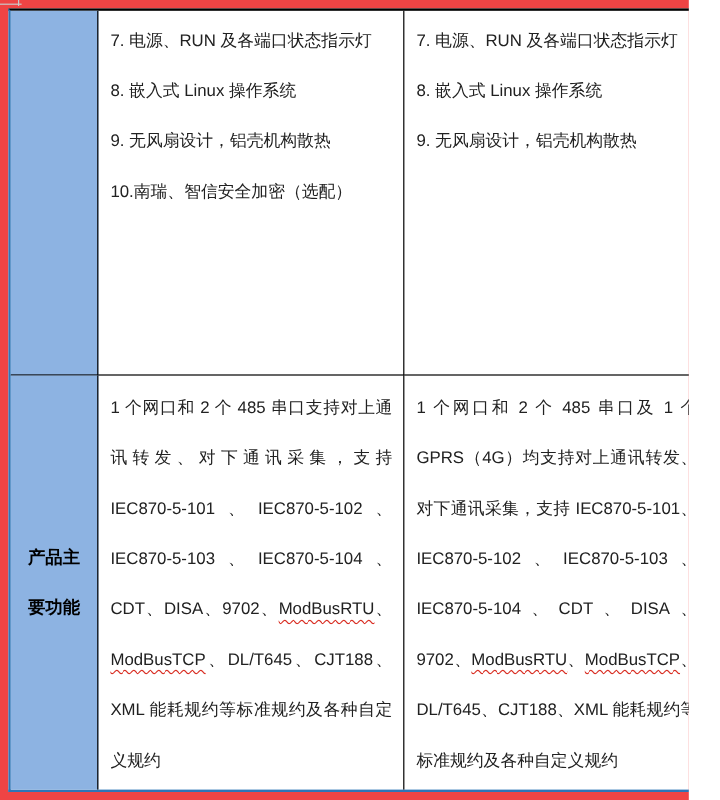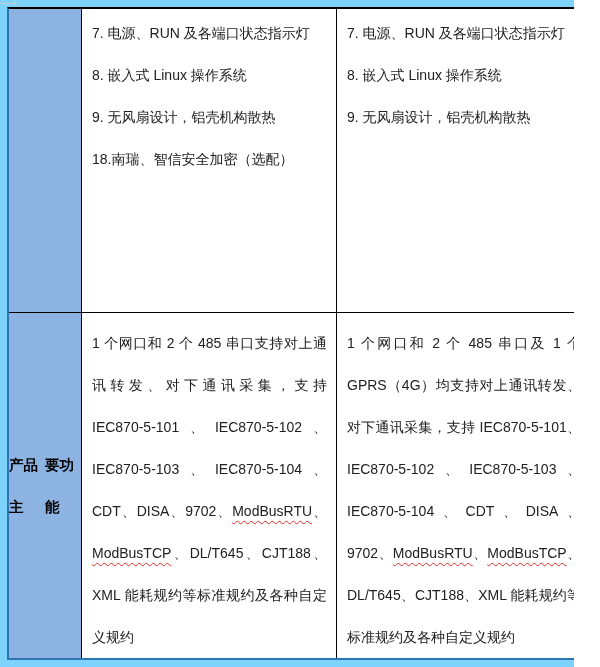--- a/index.html
+++ b/index.html
@@ -11,21 +11,21 @@
   }
   *{margin:0;padding:0;box-sizing:border-box;}
   html,body{background:#ffffff;}
   body{
     font-family:"Liberation Sans","DejaVu Sans",sans-serif;
     color:var(--text);
   }
   .page{
     position:relative;
     width:574px;height:667px;
-    background:#7dd3fc;
+    background:#ef4444;
     overflow:hidden;
   }
   
   .artifact{position:absolute;background:#c9c9c9;}
   .artifact.h-tl{left:0;top:3px;width:18px;height:1px;}
   .artifact.v-tl{left:15px;top:0;width:1px;height:5px;}
   .artifact.v-tr{left:585px;top:0;width:1px;height:4px;}
 
   .spec-table{
     position:absolute;left:7px;top:7px;
@@ -48,31 +48,31 @@
   .cell.mid-col{border-right:1.5px solid var(--grid-line);}
 
   .cell.items{
     padding:3px 8px 0 10px;
     font-size:14px;
     line-height:42px;
   }
   .cell.items .li{white-space:nowrap;}
 
   .cell.para{
-    display:flex;flex-direction:column;justify-content:flex-end;
+    display:flex;flex-direction:column;justify-content:center;
     padding:0 9px 0 10px;
     font-size:14px;
     line-height:42px;
   }
   .cell.para p{
     text-align:justify;
     text-justify:inter-character;
   }
   .cell.label-cell{
-    display:flex;flex-direction:row;
+    display:flex;flex-direction:column;
     justify-content:center;align-items:center;
     font-weight:bold;
     font-size:14.5px;
     line-height:42px;
     color:#000;
   }
   .wavy{
     text-decoration-line:underline;
     text-decoration-style:wavy;
     text-decoration-color:var(--spellcheck);
@@ -90,21 +90,21 @@
   <div class="artifact v-tr"></div>
 
   <div class="spec-table">
 
     <div class="cell label-col row1"></div>
 
     <div class="cell mid-col row1 items">
         <div class="li">7. 电源、RUN 及各端口状态指示灯</div>
         <div class="li">8. 嵌入式 Linux 操作系统</div>
         <div class="li">9. 无风扇设计，铝壳机构散热</div>
-        <div class="li">18.南瑞、智信安全加密（选配）</div>
+        <div class="li">10.南瑞、智信安全加密（选配）</div>
       </div>
 
     <div class="cell row1 items">
         <div class="li">7. 电源、RUN 及各端口状态指示灯</div>
         <div class="li">8. 嵌入式 Linux 操作系统</div>
         <div class="li">9. 无风扇设计，铝壳机构散热</div>
       </div>
 
     <div class="cell label-col label-cell">
       <div>产品主</div>

